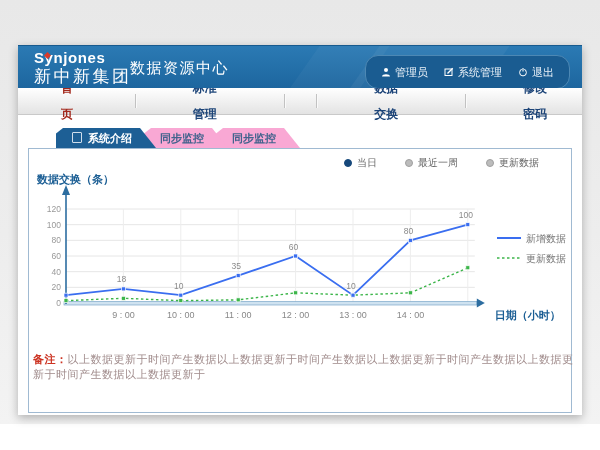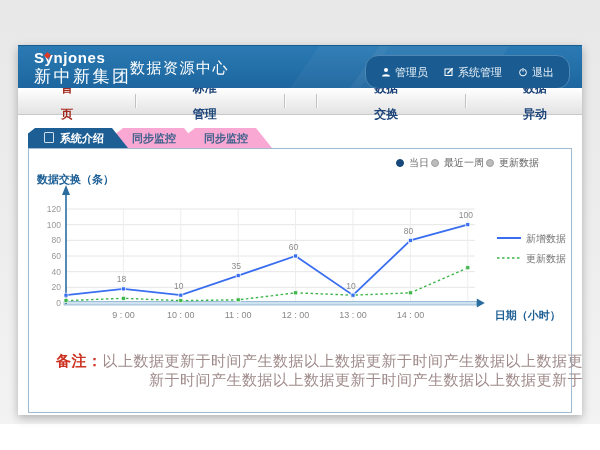--- a/index.html
+++ b/index.html
@@ -38,26 +38,26 @@
     padding:0 24px 0 16px;margin-right:-12px;cursor:pointer;white-space:nowrap;
     clip-path:polygon(0 100%,0 28%,7px 0,calc(100% - 16px) 0,100% 100%);}
   .tab.active{background:#1d5f95;color:#fff;}
   .tab.inactive{background:#f9a8d4;color:#42638d;}
   .tab .doc-icon{display:inline-block;width:8px;height:9px;border:1px solid #cfdeec;
     border-radius:1px;margin-right:6px;vertical-align:-1px;
     background:linear-gradient(#1d5f95 0 0) , repeating-linear-gradient(180deg,#cfdeec 0 1px,transparent 1px 3px);}
   
   .panel{position:absolute;left:10px;top:103px;width:542px;height:263px;background:#fff;
     border:1px solid #a0bad2;box-sizing:content-box;}
-  .radios{position:absolute;top:7px;right:32px;display:flex;gap:2px;align-items:center;}
+  .radios{position:absolute;top:7px;right:32px;display:flex;gap:28px;align-items:center;}
   .radio{display:flex;align-items:center;gap:5px;font-size:10px;color:#666;cursor:pointer;}
   .dot{width:8px;height:8px;border-radius:50%;background:#bcbcbc;border:1px solid #a0a0a0;box-sizing:border-box;}
   .dot.sel{background:#16487b;border-color:#16487b;}
   #chartSvg{position:absolute;left:0;top:0;}
-  .note{position:absolute;left:12px;top:203px;width:100%;text-align:right;font-size:15px;
+  .note{position:absolute;left:4px;top:203px;width:100%;text-align:left;font-size:11px;
     letter-spacing:.5px;}
   .note-prefix{color:#cc3322;font-weight:700;}
   .note-text{color:#a08b8b;}
 </style>
 </head>
 <body>
 
 <div class="backdrop"></div>
 
 <div class="window">
@@ -98,25 +98,25 @@
   </header>
 
   <nav class="navbar" id="navbar">
       <span class="nav-item active">首页</span>
       <span class="nav-sep"></span>
       <span class="nav-item">标准管理</span>
       <span class="nav-sep"></span>
       <span class="nav-sep"></span>
       <span class="nav-item">数据交换</span>
       <span class="nav-sep"></span>
-      <span class="nav-item">数据异动</span>
+      <span class="nav-item">修改密码</span>
     </nav>
 
   <div class="tabs-row" id="tabsRow">
-      <div class="tab active" style="z-index: 10;"><span class="doc-icon"></span><span>系统介绍</span></div>
+      <div class="tab active" style="z-index: 10; margin-left: 28px;"><span class="doc-icon"></span><span>系统介绍</span></div>
       <div class="tab inactive" style="z-index: 9;"><span>同步监控</span></div>
       <div class="tab inactive" style="z-index: 8;"><span>同步监控</span></div>
     </div>
 
   <div class="panel">
     <svg id="chartSvg" width="542" height="263" viewBox="0 0 542 263">
         <g>
           <line x1="37" y1="138.33333333333334" x2="445.8" y2="138.33333333333334" stroke="#e6e6e6" stroke-width="1"></line>
           <line x1="37" y1="122.66666666666667" x2="445.8" y2="122.66666666666667" stroke="#e6e6e6" stroke-width="1"></line>
           <line x1="37" y1="107" x2="445.8" y2="107" stroke="#e6e6e6" stroke-width="1"></line>

